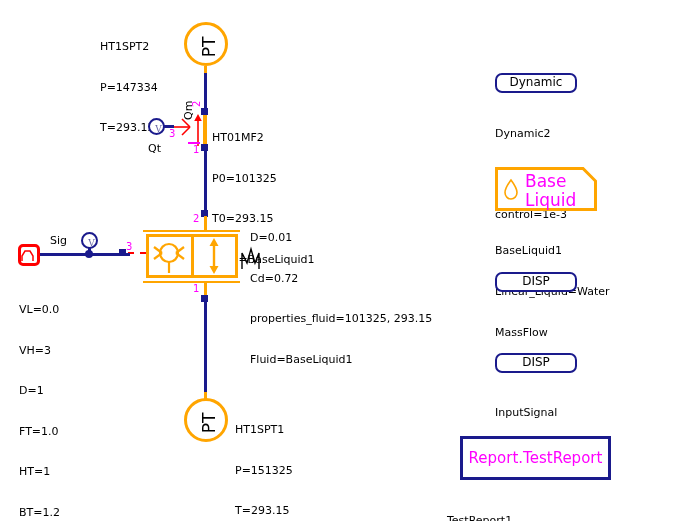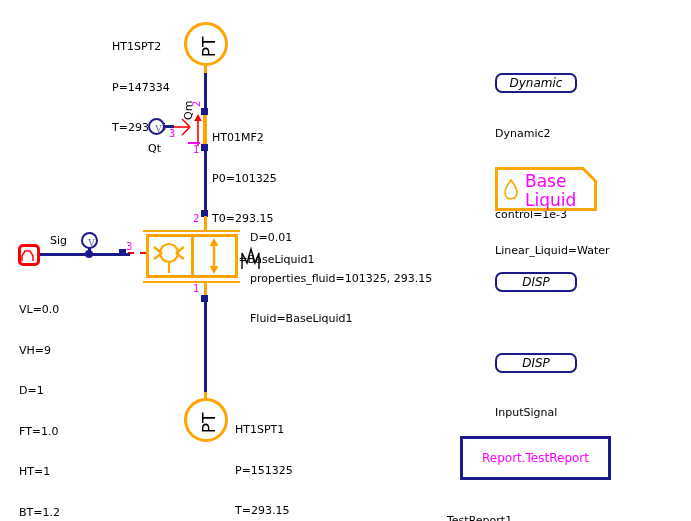--- a/index.html
+++ b/index.html
@@ -97,35 +97,34 @@
     font-family: "DejaVu Serif", serif;
   }
   
   .pill-box {
     position: absolute;
     border: 2px solid #1a1a8c;
     border-radius: 7px;
     background: #ffffff;
     box-sizing: border-box;
     display: flex;
-    align-items: center;
+    align-items: flex-start;
     justify-content: center;
     font-size: 12px;
     color: #000000;
-    font-style: italic;
   }
   .report-box {
     position: absolute;
     border: 3px solid #1a1a8c;
     background: #ffffff;
     box-sizing: border-box;
     display: flex;
     align-items: center;
     justify-content: center;
-    font-size: 12px;
+    font-size: 15px;
     color: #ff00ff;
   }
   .liquid-box {
     position: absolute;
     box-sizing: border-box;
   }
   .liquid-label {
     position: absolute;
     left: 30px;
     top: 5px;
@@ -141,21 +140,21 @@
     transform: rotate(-90deg);
     transform-origin: left top;
     white-space: pre;
   }
 </style>
 </head>
 <body>
 
 <div id="canvas">
 
-  <div class="label-block" style="left:112px; top:13px;">
+  <div class="label-block" style="left:100px; top:13px;">
     <div>HT1SPT2</div>
     <div>P=147334</div>
     <div>T=293.15</div>
   </div>
 
   <div class="pt-sensor" style="left:184px; top:22px;">
     <div class="pt-text">PT</div>
   </div>
 
   <div class="orange-v" style="left:204px; top:66px; height:8px;"></div>
@@ -233,20 +232,21 @@
   <div style="position:absolute; left:128px; top:252px; width:18px; height:0; border-top:2px dashed #ff0000;"></div>
   <div style="position:absolute; left:119px; top:249px; width:7px; height:7px; background:#1a1a8c;"></div>
   <div class="port-num" style="left:126px; top:241px;">3</div>
 
   <div class="orange-v" style="left:204px; top:283px; height:14px;"></div>
   <div style="position:absolute; left:201px; top:295px; width:7px; height:7px; background:#1a1a8c;"></div>
   <div class="port-num" style="left:193px; top:283px;">1</div>
 
   <div class="label-block" style="left:250px; top:204px;">
     <div>D=0.01</div>
+    <div>Cd=0.72</div>
     <div>properties_fluid=101325, 293.15</div>
     <div>Fluid=BaseLiquid1</div>
   </div>
 
   <div class="wire-v" style="left:204px; top:299px; height:98px;"></div>
 
   <div class="orange-v" style="left:204px; top:392px; height:8px;"></div>
   <div class="pt-sensor" style="left:184px; top:398px;">
     <div class="pt-text">PT</div>
   </div>
@@ -266,21 +266,21 @@
   <div style="position:absolute; left:85px; top:250px; width:8px; height:8px; border-radius:50%; background:#1a1a8c;"></div>
 
   <div class="wire-v" style="left:88px; top:243px; height:10px;"></div>
   <div class="sig-circle" style="left:81px; top:232px;">
     <div class="sig-glyph">V</div>
   </div>
   <div class="txt" style="left:50px; top:234px;">Sig</div>
 
   <div class="label-block" style="left:19px; top:276px;">
     <div>VL=0.0</div>
-    <div>VH=9</div>
+    <div>VH=3</div>
     <div>D=1</div>
     <div>FT=1.0</div>
     <div>HT=1</div>
     <div>BT=1.2</div>
     
   </div>
 
   <div class="pill-box" style="left:495px; top:73px; width:82px; height:20px;">
     <span>Dynamic</span>
   </div>
@@ -294,26 +294,30 @@
     <svg width="102" height="44" style="position:absolute; left:0; top:0;">
       <polygon points="1.5,1.5 88,1.5 100.5,14 100.5,42.5 1.5,42.5" fill="#ffffff" stroke="#ffa500" stroke-width="3"></polygon>
     </svg>
     <svg width="16" height="22" style="position:absolute; left:8px; top:11px;">
       <path d="M8,2 C8,2 14,10 14,14.5 C14,18.2 11.3,21 8,21 C4.7,21 2,18.2 2,14.5 C2,10 8,2 8,2 Z" fill="none" stroke="#ffa500" stroke-width="1.6"></path>
     </svg>
     <div class="liquid-label"><span>Base</span>
 <span>Liquid</span></div>
   </div>
   <div class="label-block" style="left:495px; top:217px;">
+    <div>BaseLiquid1</div>
     <div>Linear_Liquid=Water</div>
   </div>
 
   <div class="pill-box" style="left:495px; top:272px; width:82px; height:20px;">
     <span>DISP</span>
   </div>
+  <div class="label-block" style="left:495px; top:299px;">
+    <div>MassFlow</div>
+  </div>
 
   <div class="pill-box" style="left:495px; top:353px; width:82px; height:20px;">
     <span>DISP</span>
   </div>
   <div class="label-block" style="left:495px; top:379px;">
     <div>InputSignal</div>
   </div>
 
   <div class="report-box" style="left:460px; top:436px; width:151px; height:44px;">
     <span>Report.TestReport</span>

